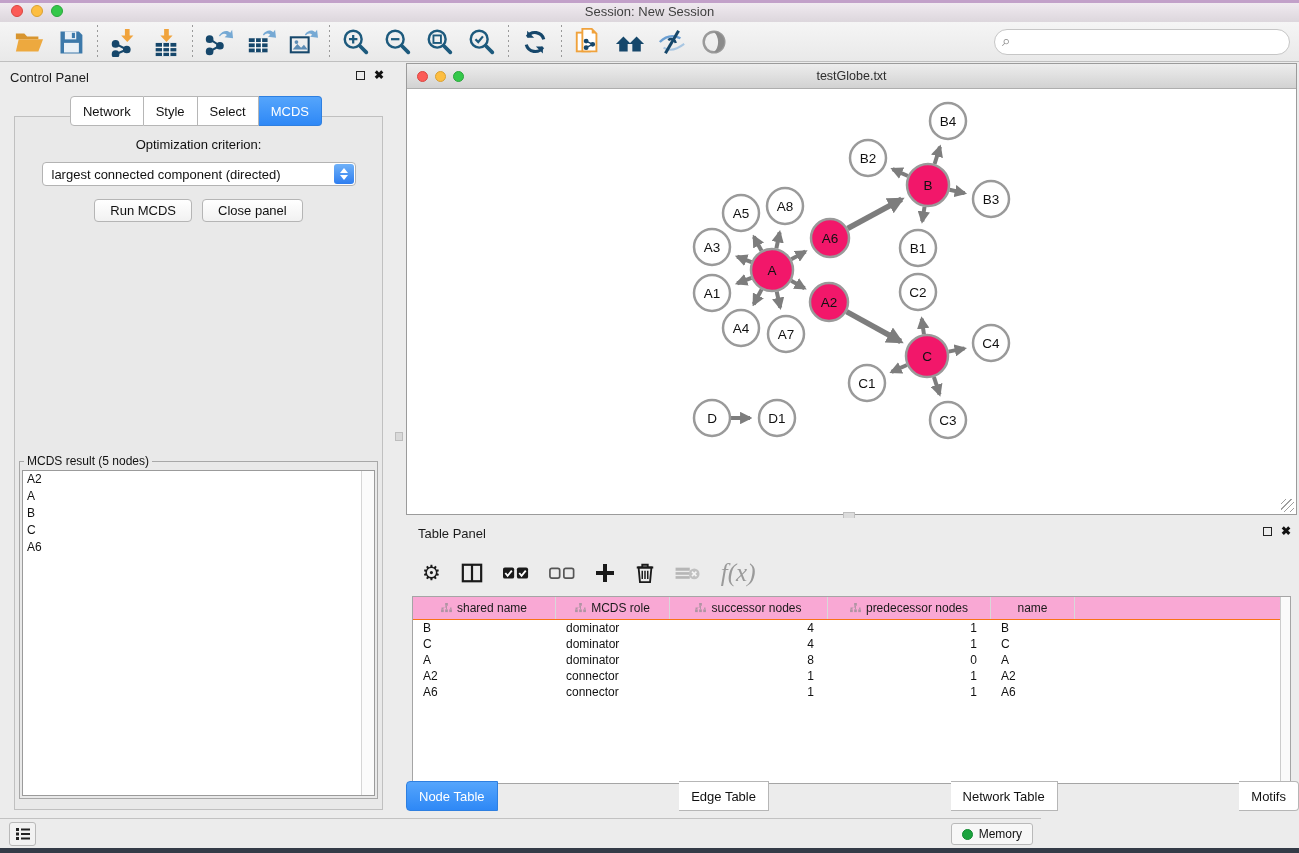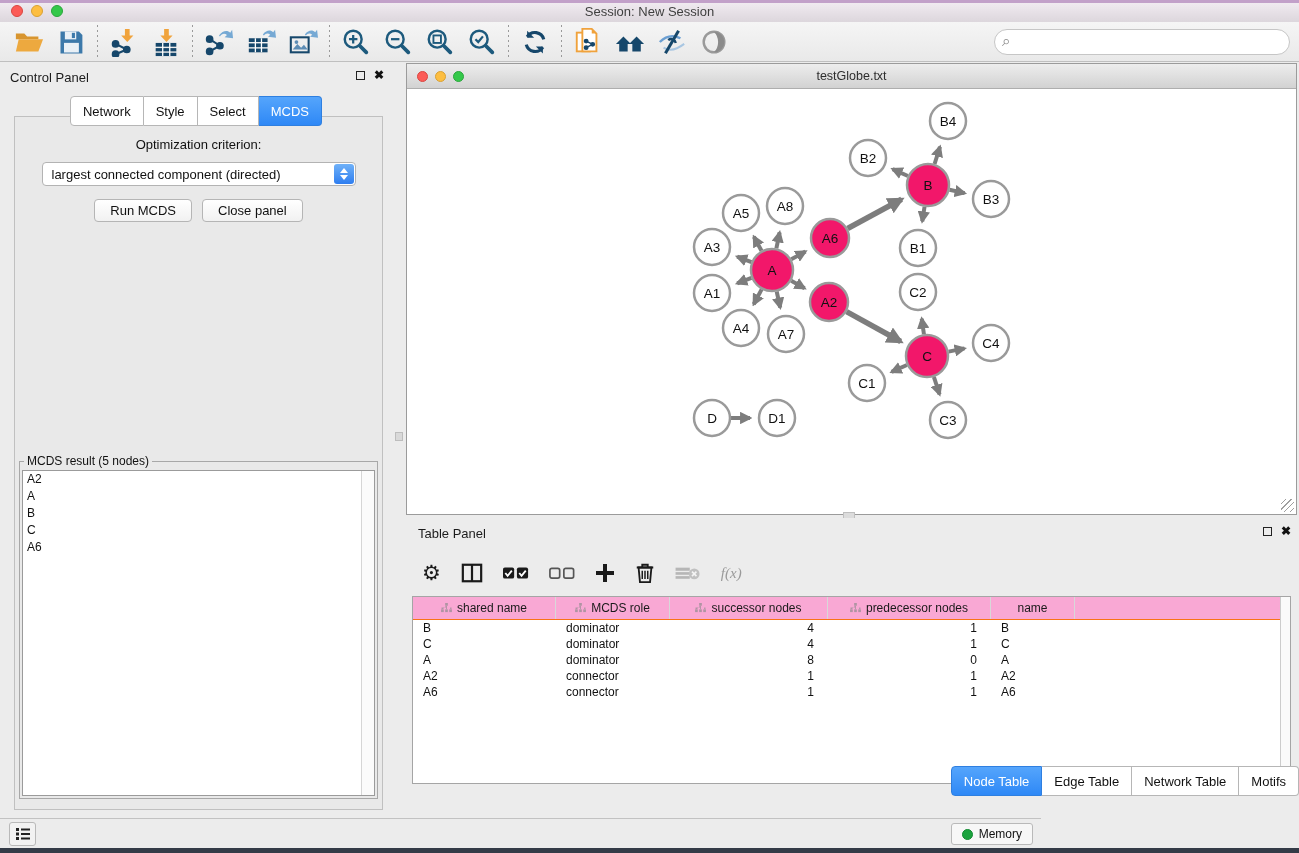--- a/index.html
+++ b/index.html
@@ -84,34 +84,34 @@
   .canvas svg { position:absolute; left:0; top:0; }
   .resize-grip { position:absolute; right:2px; bottom:2px; width:13px; height:13px;
     background:repeating-linear-gradient(135deg, transparent 0 3px, #9f9f9f 3px 4px); }
 
   
   .table-panel { position:absolute; left:406px; top:518px; width:893px; height:300px; background:#ececec; }
   .tp-toolbar { position:absolute; left:16px; top:34px; height:42px; display:flex; align-items:center; gap:20px; }
   .tp-ic { display:flex; align-items:center; justify-content:center; color:#1a1a1a; }
   .tp-ic.gear { font-size:21px; }
   .tp-ic.dim { opacity:.45; }
-  .fx { font-family:"Liberation Serif", serif; font-style:italic; font-size:15px; color:#9a9a9a; }
+  .fx { font-family:"Liberation Serif", serif; font-style:italic; font-size:25px; color:#9a9a9a; }
   .tbox { position:absolute; left:6px; right:8px; top:78px; bottom:34px;
     background:#fff; border:1px solid #a5a5a5; overflow:hidden; }
   .tbox .scrolltrack { position:absolute; right:0; top:0; bottom:0; width:10px;
     background:#fafafa; border-left:1px solid #cccccc; }
   .thead { display:flex; height:23px; background:#f9a8d4; border-bottom:1px solid #f97316; }
   .th { display:flex; align-items:center; justify-content:center; gap:5px;
     font-size:12px; color:#1a1a1a; border-right:1px solid #d8d8d8; }
   .th .colic { opacity:.65; }
   .trow { display:flex; height:16px; align-items:center; }
   .td { font-size:12px; color:#111; white-space:nowrap; overflow:hidden; }
   .td.left { padding-left:10px; text-align:left; }
   .td.right { padding-right:14px; text-align:right; }
-  .tp-tabs { position:absolute; left:0; right:0; bottom:22px; display:flex; justify-content:flex-end; }
+  .tp-tabs { position:absolute; left:0; right:0; bottom:7px; display:flex; justify-content:space-between; }
   .tp-titlerow { position:relative; height:28px; }
 
   
   .statusbar { position:absolute; left:0; top:818px; width:1041px; height:30px;
     background:#ececec; border-top:1px solid #c2c2c2; }
   .list-btn { position:absolute; left:9px; top:3px; width:27px; height:24px;
     background:#f2f2f2; border:1px solid #b9b9b9; border-radius:3px;
     display:flex; align-items:center; justify-content:center; }
   .mem-btn { position:absolute; right:8px; top:4px; height:22px; padding:0 10px;
     background:#f7f7f7; border:1px solid #b9b9b9; border-radius:3px;

